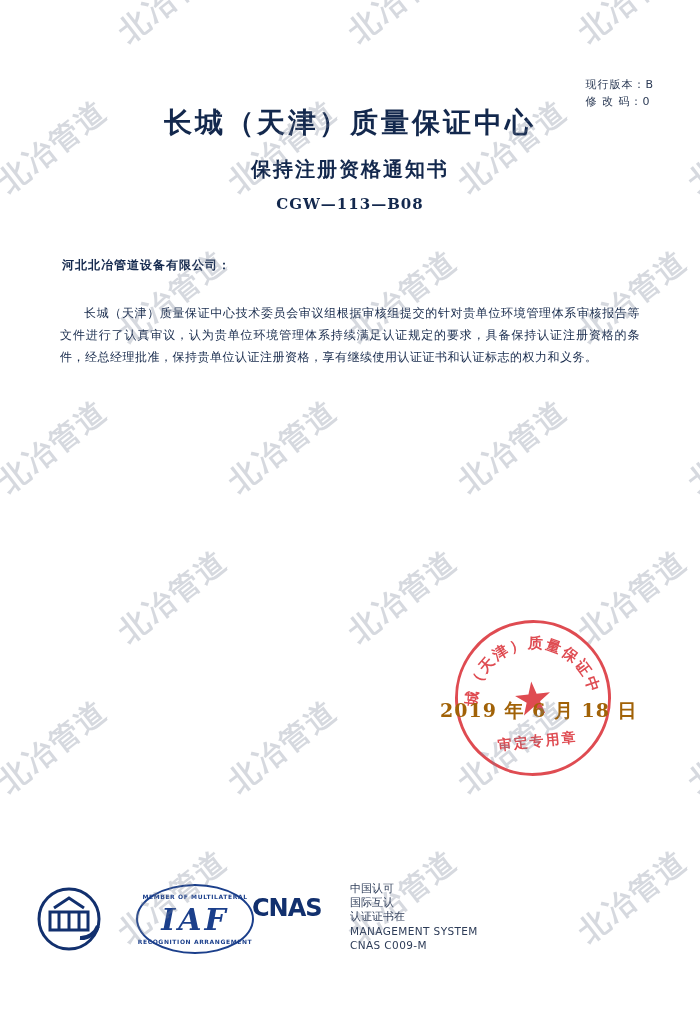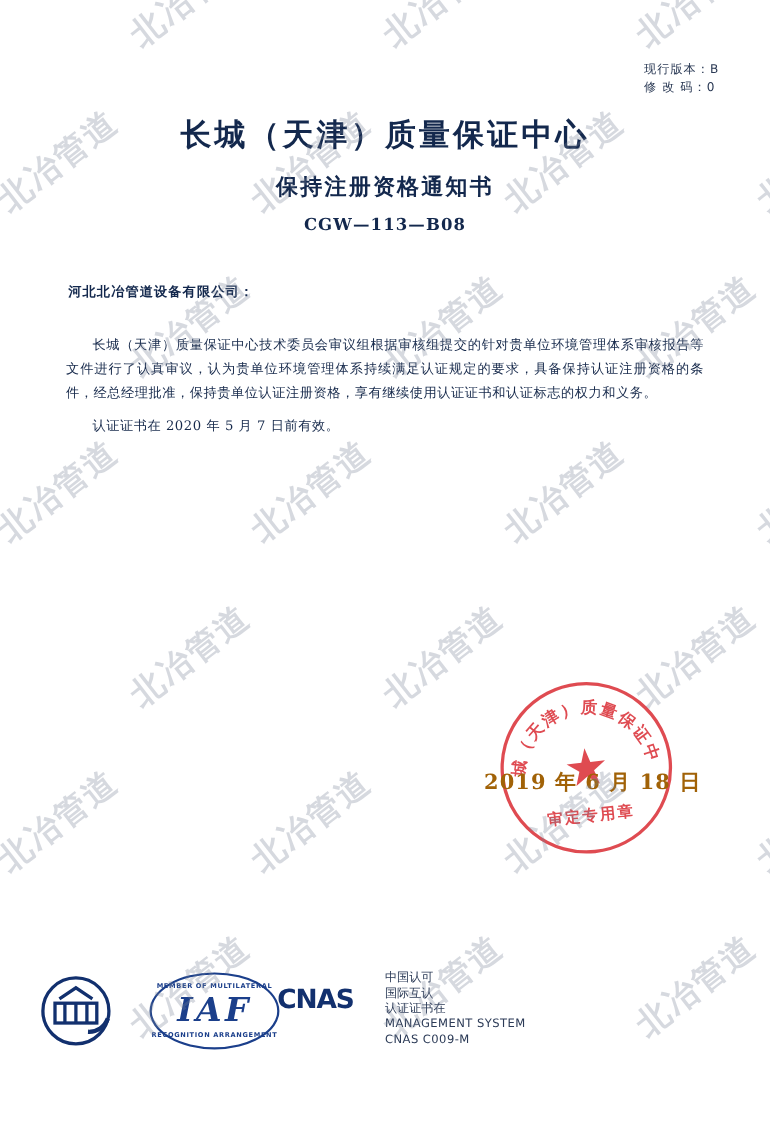--- a/index.html
+++ b/index.html
@@ -40,21 +40,21 @@
   
   #page {
     position: absolute;
     inset: 0;
     z-index: 2;
   }
 
   .version-block {
     position: absolute;
     right: 46px;
-    top: 54px;
+    top: 76px;
     text-align: left;
     font-family: "DejaVu Sans", "Liberation Sans", sans-serif;
     font-size: 11px;
     line-height: 17px;
     color: #2b3a55;
     letter-spacing: 1px;
   }
 
   .title-main {
     text-align: center;
@@ -274,21 +274,20 @@
   </div>
 
   <div class="title-main">长城（天津）质量保证中心</div>
   <div class="title-sub">保持注册资格通知书</div>
   <div class="doc-code">CGW—113—B08</div>
 
   <div class="addressee">河北北冶管道设备有限公司：</div>
 
   <div class="body-text">
     <p>长城（天津）质量保证中心技术委员会审议组根据审核组提交的针对贵单位环境管理体系审核报告等文件进行了认真审议，认为贵单位环境管理体系持续满足认证规定的要求，具备保持认证注册资格的条件，经总经理批准，保持贵单位认证注册资格，享有继续使用认证证书和认证标志的权力和义务。</p>
-    <p>认证证书在 2020 年 5 月 7 日前有效。</p>
   </div>
 
   <div class="sign-area">
     <div class="sign-date">2019 年 6 月 18 日</div>
 
     <div class="seal">
       <div class="seal-inner"></div>
       <svg class="seal-arc" viewBox="0 0 150 150">
         <defs>
           <path id="arcpath" d="M 18,82 A 57,57 0 0 1 132,82" fill="none"></path>

